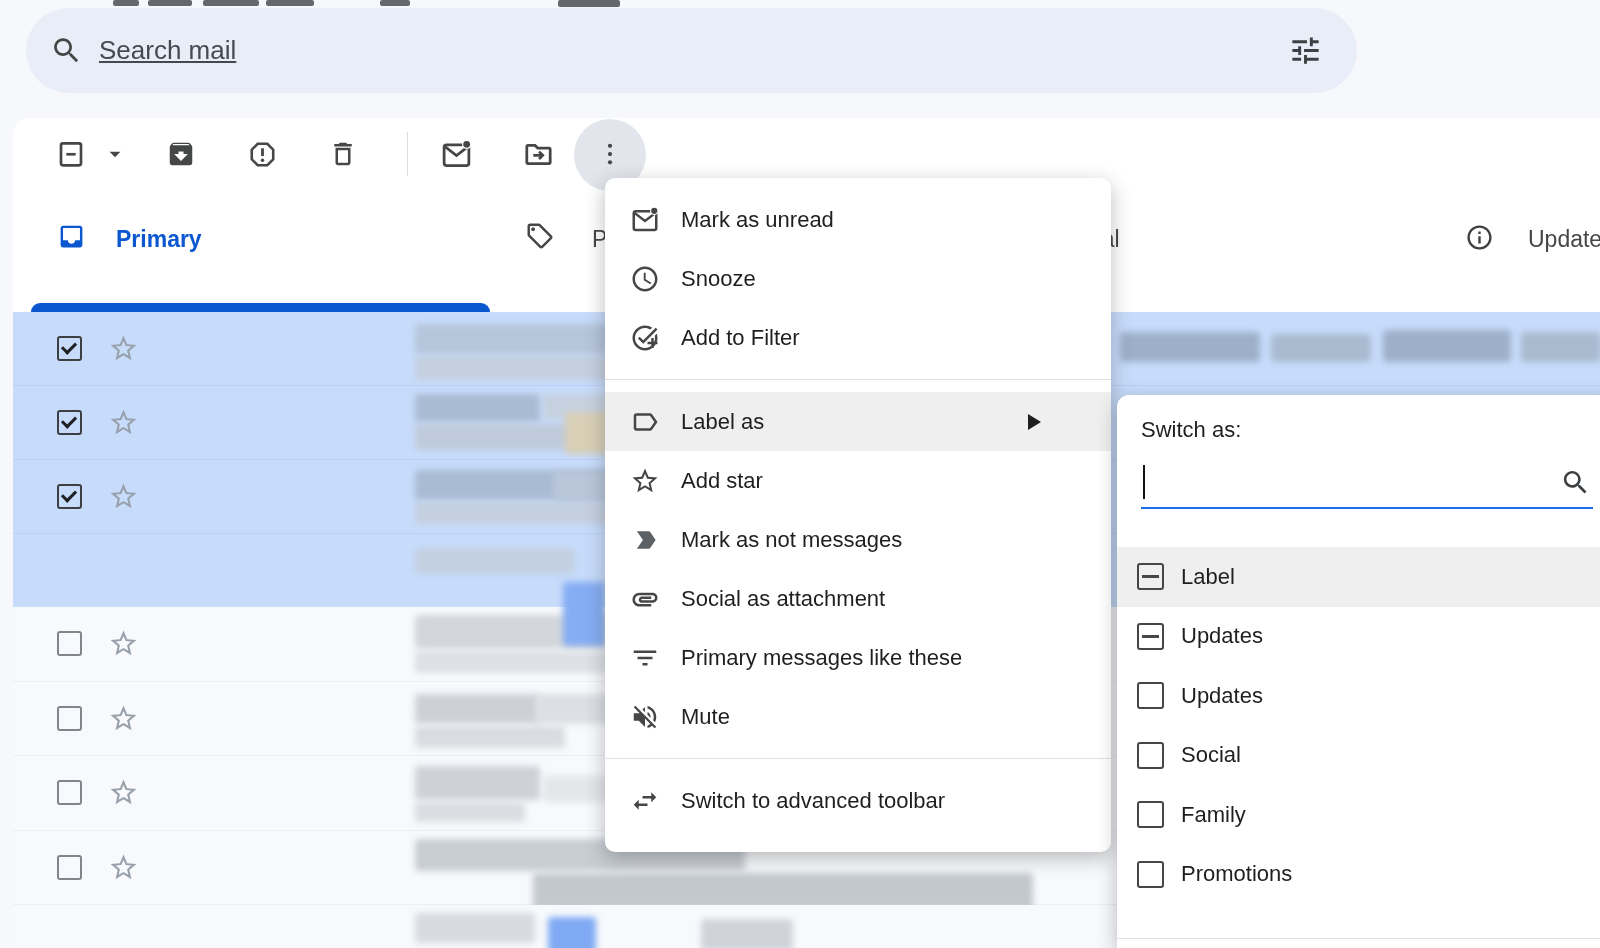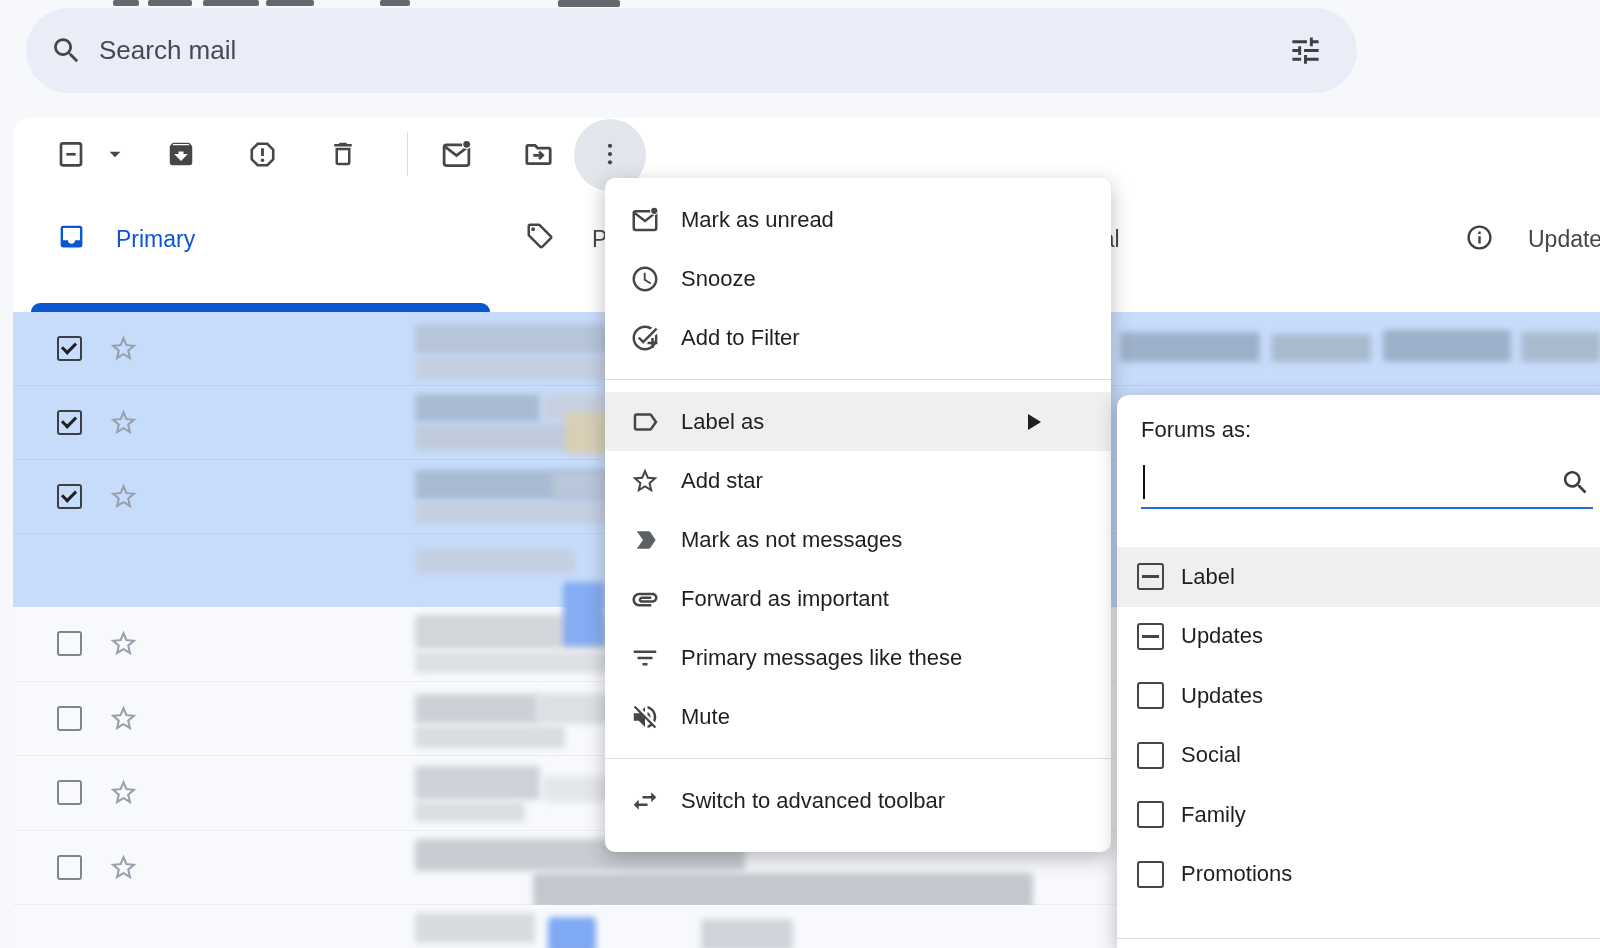--- a/index.html
+++ b/index.html
@@ -9,21 +9,21 @@
   svg.ic{display:block;fill:currentColor;}
 
   
   .frag{position:absolute;top:0;height:6px;background:#4a4f55;border-radius:2px;opacity:.85;}
 
   
   .search-pill{position:absolute;left:26px;top:8px;width:1331px;height:85px;background:#e8edf7;
                border-radius:43px;display:flex;align-items:center;}
   .search-pill .mag{margin-left:24px;color:#444746;}
   .search-pill input{flex:1;border:none;outline:none;background:transparent;font-size:26px;
-                     color:#464a50;margin-left:14px;font-family:"Liberation Sans",sans-serif;}
+                     color:#464a50;margin-left:14px;font-family:"Liberation Sans",sans-serif;text-decoration:underline;}
   .search-pill input::placeholder{color:#464a50;opacity:1;}
   .tune-btn{position:absolute;right:34px;color:#3c4043;cursor:pointer;}
 
   
   .card{position:absolute;left:13px;top:118px;width:1587px;height:830px;background:#fff;
         border-radius:16px 0 0 0;}
 
   
   .toolbar{position:absolute;left:0;top:0;width:100%;height:72px;}
   .tbtn{position:absolute;top:0;height:72px;display:flex;align-items:center;justify-content:center;
@@ -240,21 +240,21 @@
           </svg>
         </div>
     </div>
 
     <div class="tabs">
       <span class="abs" style="left:44px;top:32px;color:#0b57d0">
           <svg class="ic" width="29" height="29">
             <use href="#i-inbox"></use>
           </svg>
         </span>
-      <span class="tab-label" style="left:103px;color:#0b57d0;font-weight:normal">Primary</span>
+      <span class="tab-label" style="left:103px;color:#0b57d0;font-weight:bold">Primary</span>
       <span class="abs" style="left:512px;top:31px;color:#444746">
           <svg class="ic" width="30" height="30">
             <use href="#i-tag"></use>
           </svg>
         </span>
       <span class="tab-label" style="left:579px">Promotions</span>
       <span class="tab-label" style="left:1044px">Social</span>
       <span class="abs" style="left:1452px;top:33px;color:#3c4043">
           <svg class="ic" width="29" height="29">
             <use href="#i-info"></use>
@@ -433,21 +433,21 @@
           </svg>
         </span>
       <span class="mlabel">Mark as not messages</span>
     </div>
     <div class="mi">
       <span class="mic">
           <svg class="ic" width="30" height="30">
             <use href="#i-attach"></use>
           </svg>
         </span>
-      <span class="mlabel">Forward as important</span>
+      <span class="mlabel">Social as attachment</span>
     </div>
     <div class="mi">
       <span class="mic">
           <svg class="ic" width="30" height="30">
             <use href="#i-filter"></use>
           </svg>
         </span>
       <span class="mlabel">Primary messages like these</span>
     </div>
     <div class="mi">
@@ -463,21 +463,21 @@
       <span class="mic">
           <svg class="ic" width="30" height="30">
             <use href="#i-swap"></use>
           </svg>
         </span>
       <span class="mlabel">Switch to advanced toolbar</span>
     </div>
   </div>
 
   <div class="submenu">
-    <div class="sub-title">Forums as:</div>
+    <div class="sub-title">Switch as:</div>
     <div class="sub-search">
       <span class="caret-bar"></span>
       <input type="text" value="" style="">
       <span class="mag">
           <svg class="ic" width="31" height="31">
             <use href="#i-search"></use>
           </svg>
         </span>
     </div>
     <div class="sub-list">

